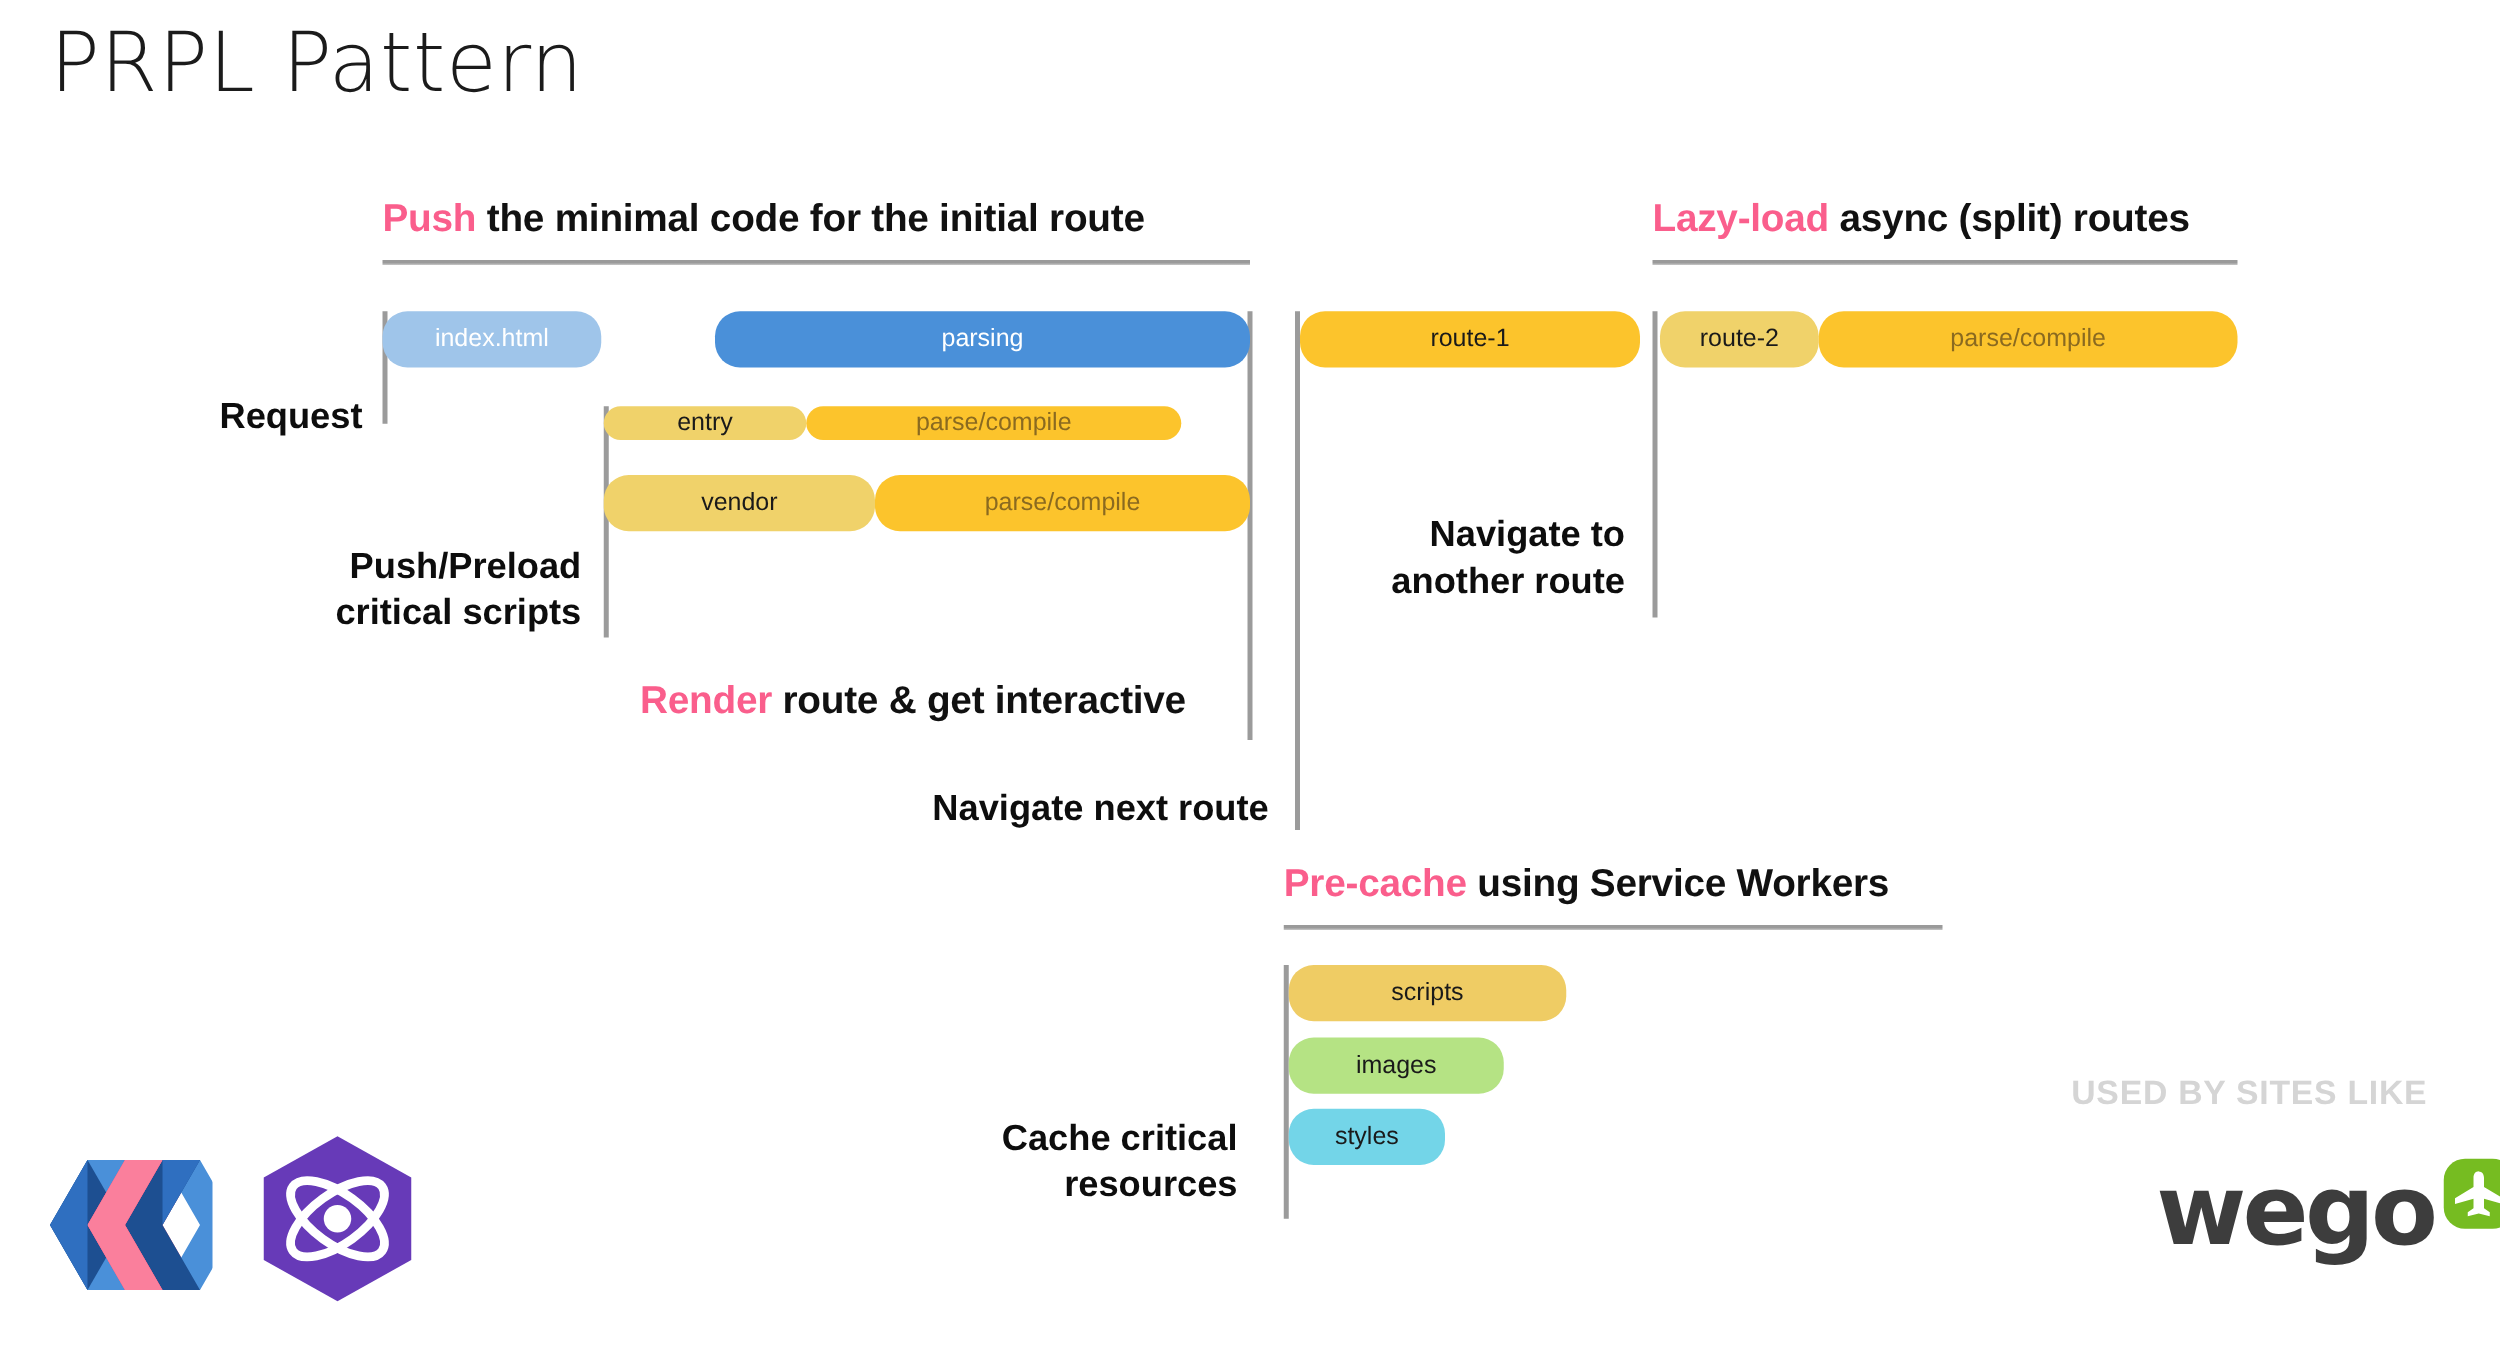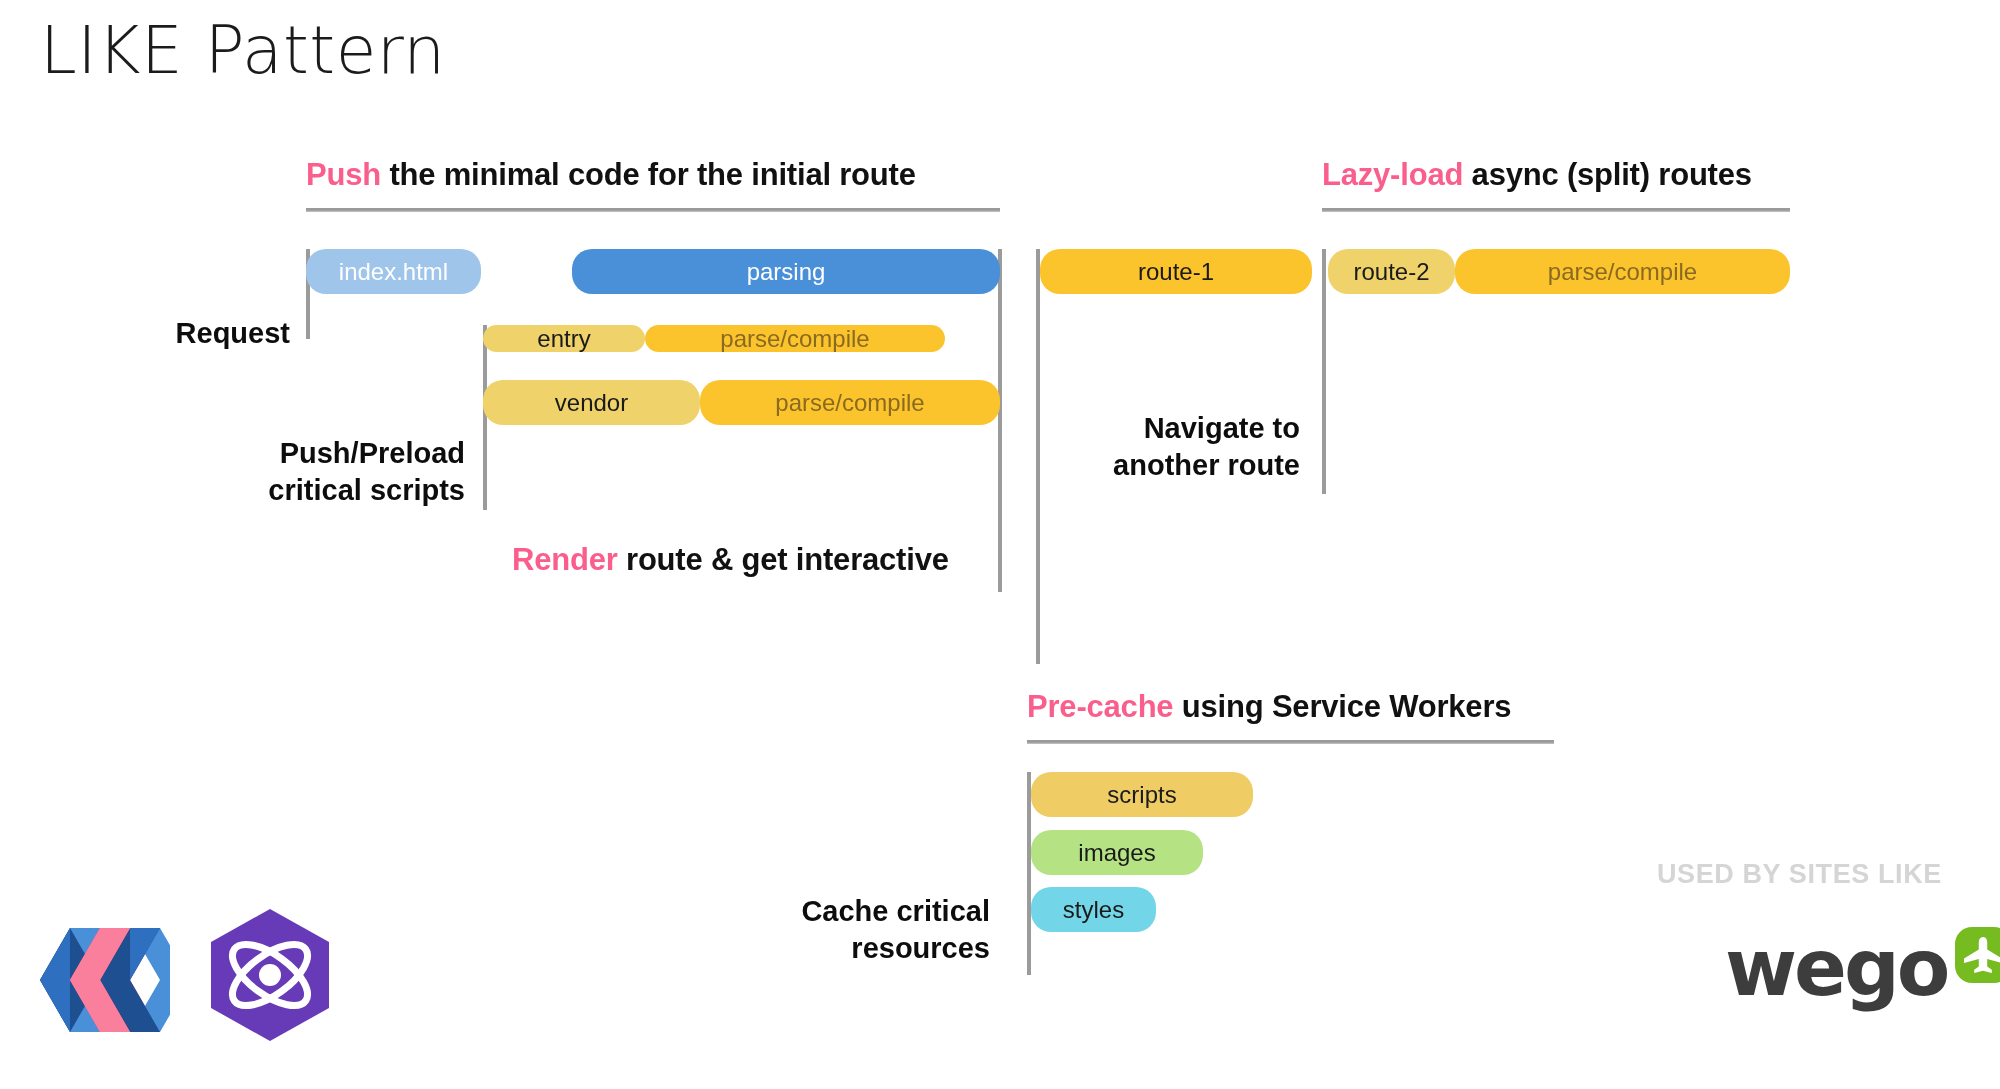--- a/index.html
+++ b/index.html
@@ -57,21 +57,21 @@
     display: flex;
     align-items: center;
     box-sizing: border-box;
   }
   .seg {
     height: 100%;
     display: flex;
     align-items: center;
     justify-content: center;
     box-sizing: border-box;
-    font-size: 24px;
+    font-size: 20px;
     white-space: nowrap;
     border-radius: 20px;
   }
   .seg.lightblue  { background: #9fc5ea; color: #ffffff; }
   .seg.blue       { background: #4a90d9; color: #ffffff; }
   .seg.lightgold  { background: #f0d26a; color: #1a1a1a; }
   .seg.gold       { background: #fcc42c; color: #8a6a20; }
   .seg.goldsolid  { background: #fcc42c; color: #1a1a1a; }
   .seg.goldcache  { background: #efcc64; color: #1a1a1a; }
   .seg.green      { background: #b5e384; color: #1a1a1a; }
@@ -105,21 +105,21 @@
     color: #3d3d3d;
     letter-spacing: -3px;
     line-height: 1;
   }
 </style>
 </head>
 <body>
 
 <div id="slide">
 
-  <div class="abs" id="page-title">LIKE Pattern</div>
+  <div class="abs" id="page-title">PRPL Pattern</div>
 
   <div class="abs section-head" style="left:306px; top:157px;">
     <span class="kw">Push</span><span> the minimal code for the initial route</span>
   </div>
   <div class="abs rule" style="left:306px; top:208px; width:694px;"></div>
 
   <div class="abs axis-line" style="left:306px; top:249px; height:90px;"></div>
 
   <div class="abs axis-line" style="left:483px; top:325px; height:185px;"></div>
 
@@ -147,20 +147,21 @@
 
   <div class="abs side-label right-align" style="left:60px; top:315px; width:230px;">Request</div>
 
   <div class="abs side-label right-align" style="left:120px; top:435px; width:345px;">Push/Preload
 critical scripts</div>
 
   <div class="abs section-head" style="left:512px; top:542px;">
     <span class="kw">Render</span><span> route &amp; get interactive</span>
   </div>
 
+  <div class="abs side-label right-align" style="left:600px; top:629px; width:415px;">Navigate next route</div>
 
   <div class="abs section-head" style="left:1322px; top:157px;">
     <span class="kw">Lazy-load</span><span> async (split) routes</span>
   </div>
   <div class="abs rule" style="left:1322px; top:208px; width:468px;"></div>
 
   <div class="abs axis-line" style="left:1322px; top:249px; height:245px;"></div>
 
   <div class="abs bar" style="left:1040px; top:249px; width:272px; height:45px;">
     <div class="seg goldsolid" style="width:100%;">route-1</div>

